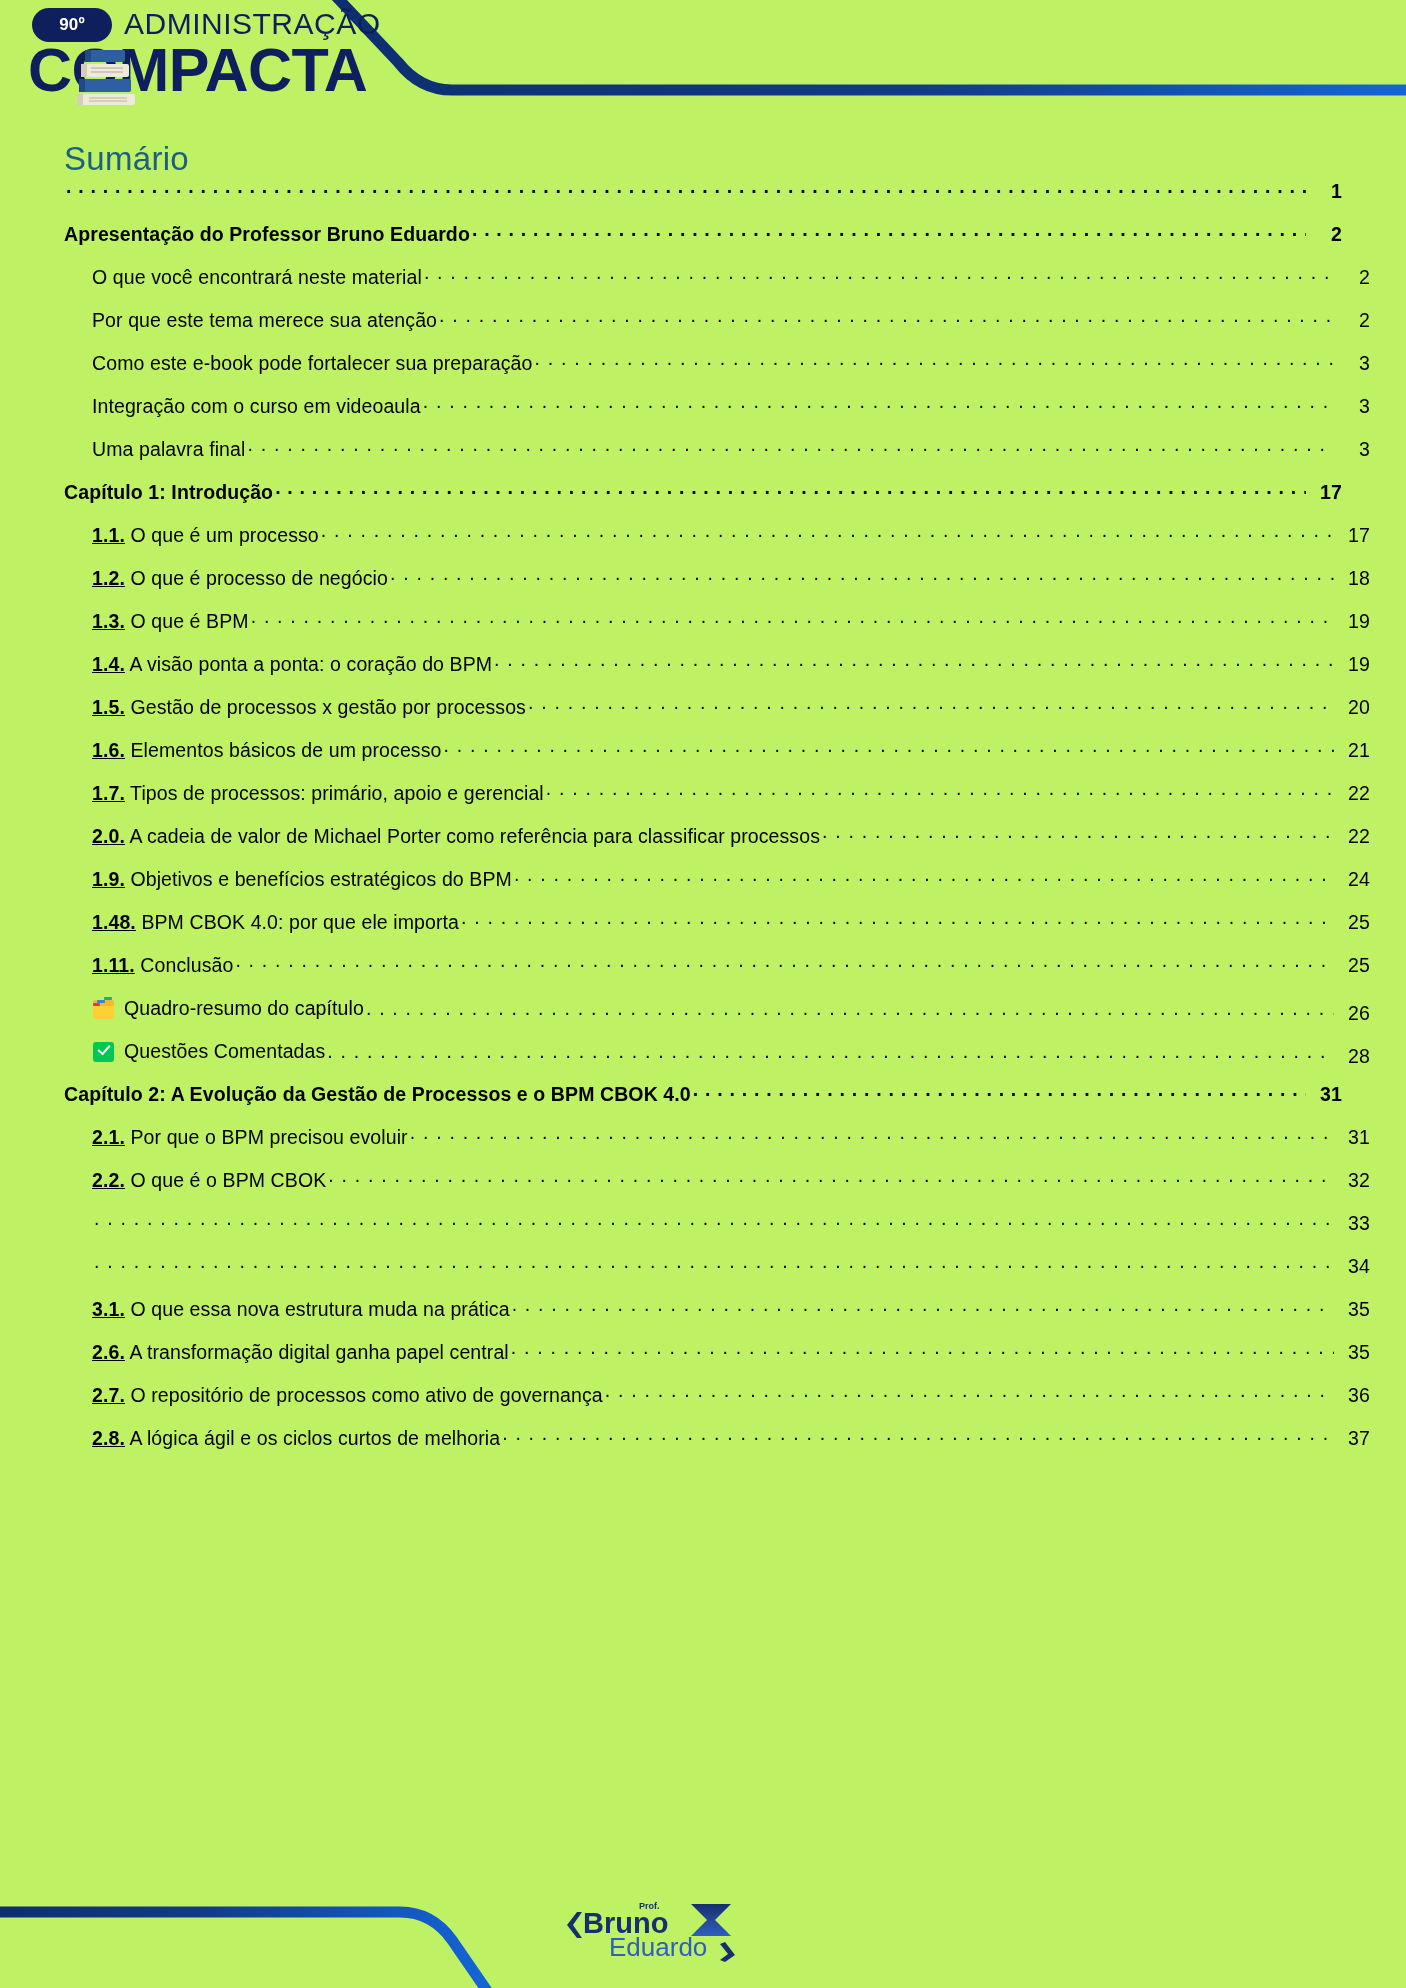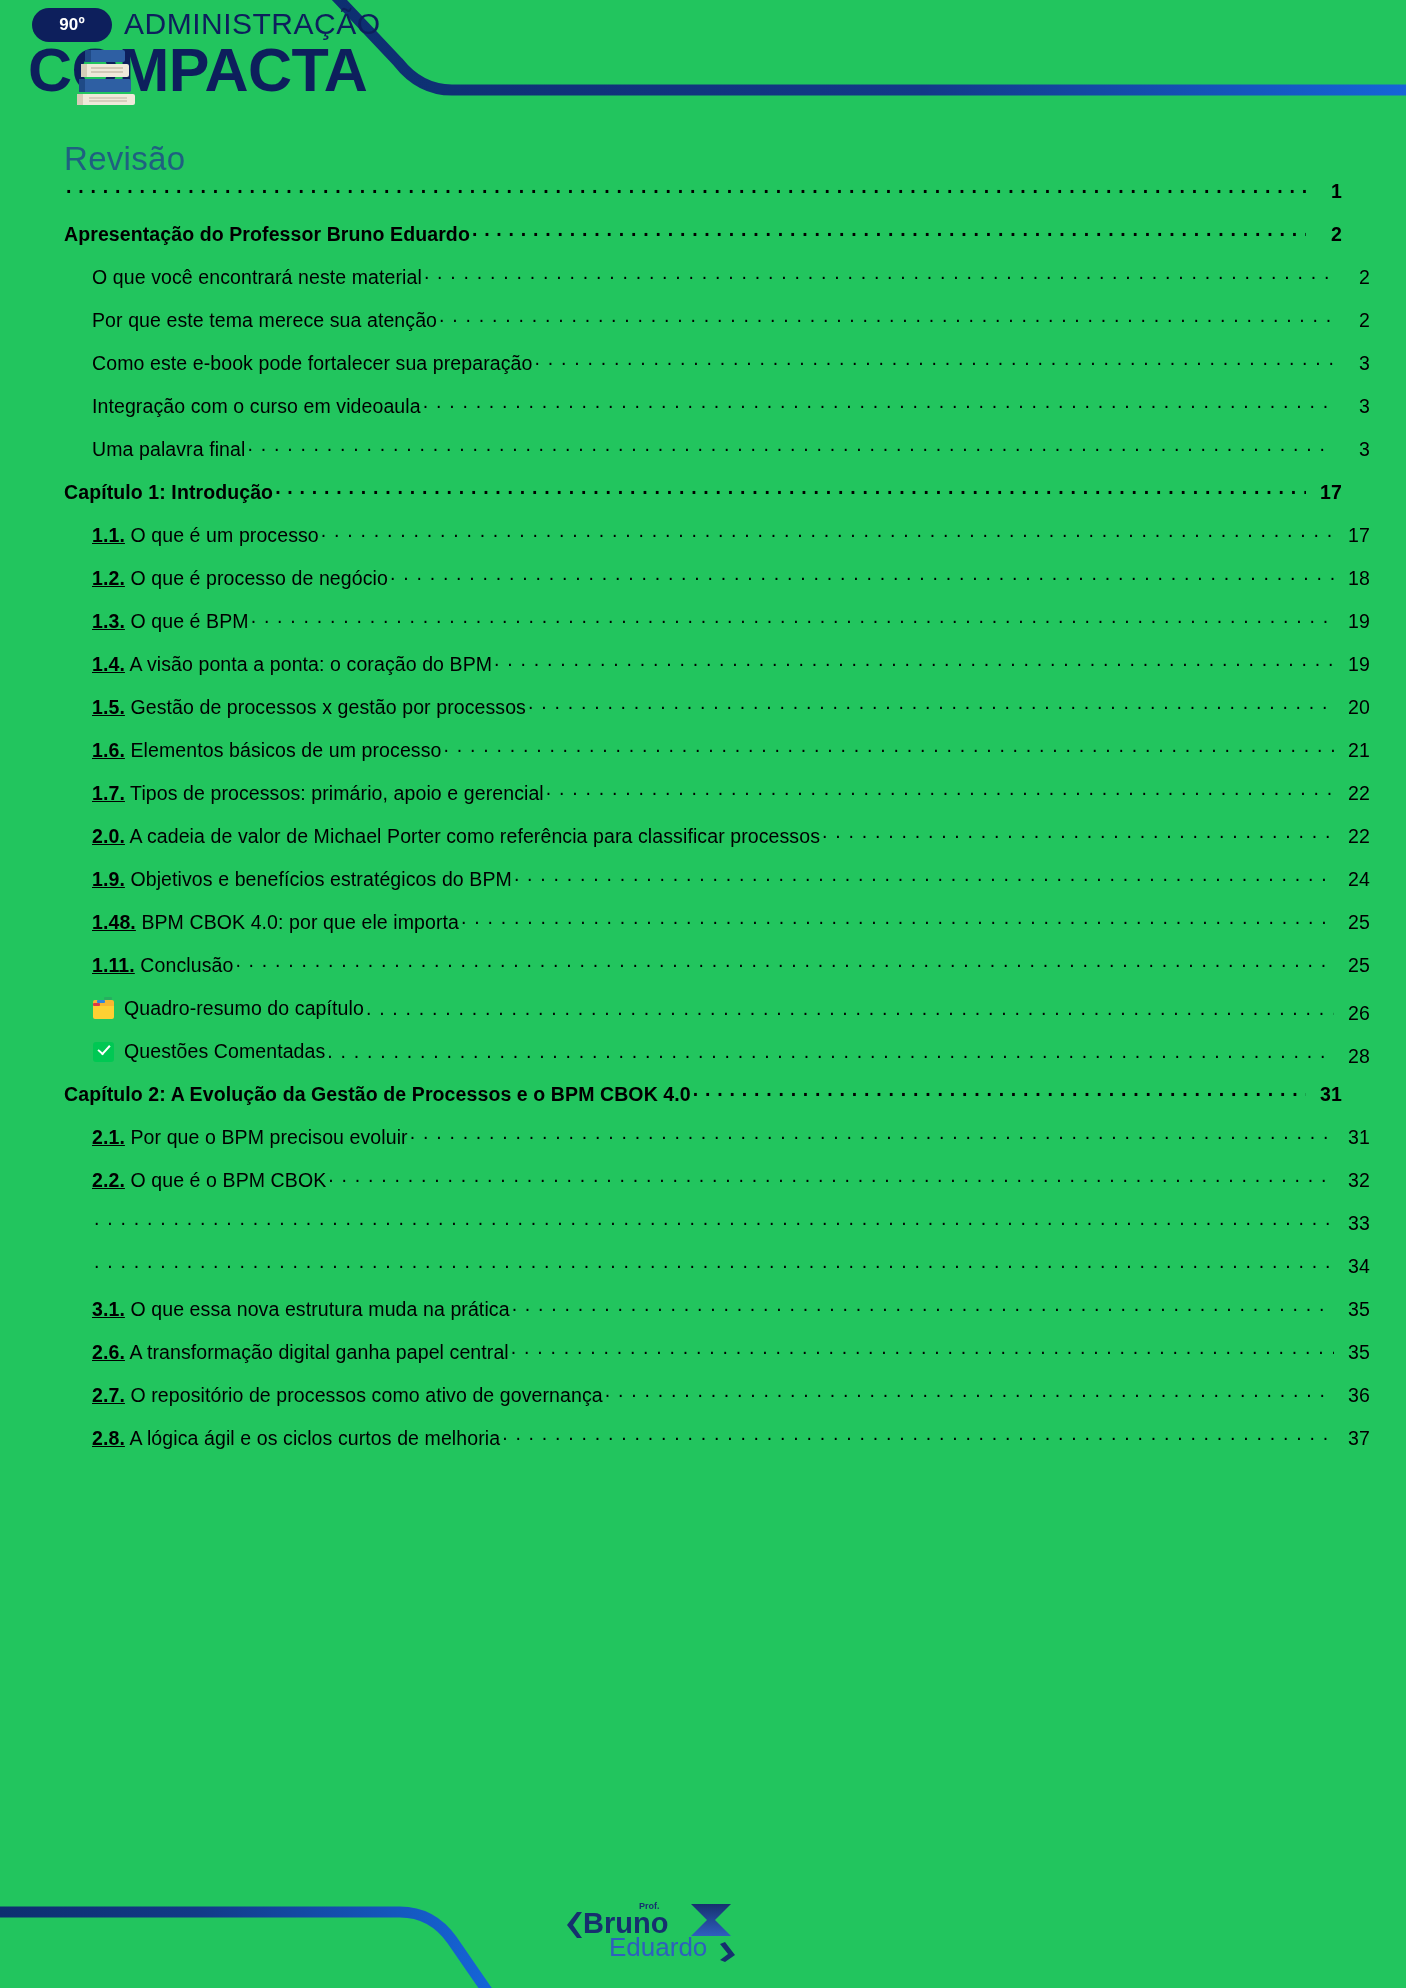--- a/index.html
+++ b/index.html
@@ -9,21 +9,21 @@
     background: #ffffff;
   }
   body {
     font-family: "Liberation Sans", sans-serif;
     color: #000;
   }
   .page {
     position: relative;
     width: 1406px;
     height: 1988px;
-    background: #22c55e;
+    background: #bef264;
     overflow: hidden;
   }
 
   
   .header {
     position: absolute;
     top: 0;
     left: 0;
     width: 1406px;
     height: 130px;
@@ -292,21 +292,21 @@
           <rect x="2" y="31" width="6" height="13" fill="#1f4a86"></rect>
           <rect x="0" y="46" width="58" height="11" rx="2" fill="#efe9da"></rect>
           <rect x="0" y="46" width="6" height="11" fill="#d6cdb8"></rect>
           <line x1="12" y1="50" x2="50" y2="50" stroke="#bdb49f" stroke-width="1.2"></line>
           <line x1="12" y1="53" x2="50" y2="53" stroke="#bdb49f" stroke-width="1.2"></line>
         </g>
       </svg>
     </div>
   </div>
 
-  <div class="toc-title">Revisão</div>
+  <div class="toc-title">Sumário</div>
 
   <div class="toc" id="toc-list">
       <div class="toc-row lvl-0 blank-row">
         <span class="toc-label"><span></span></span>
         <span class="toc-leader"></span>
         <span class="toc-page">1</span>
       </div>
       <div class="toc-row lvl-0">
         <span class="toc-label"><span>Apresentação do Professor Bruno Eduardo</span></span>
         <span class="toc-leader"></span>

